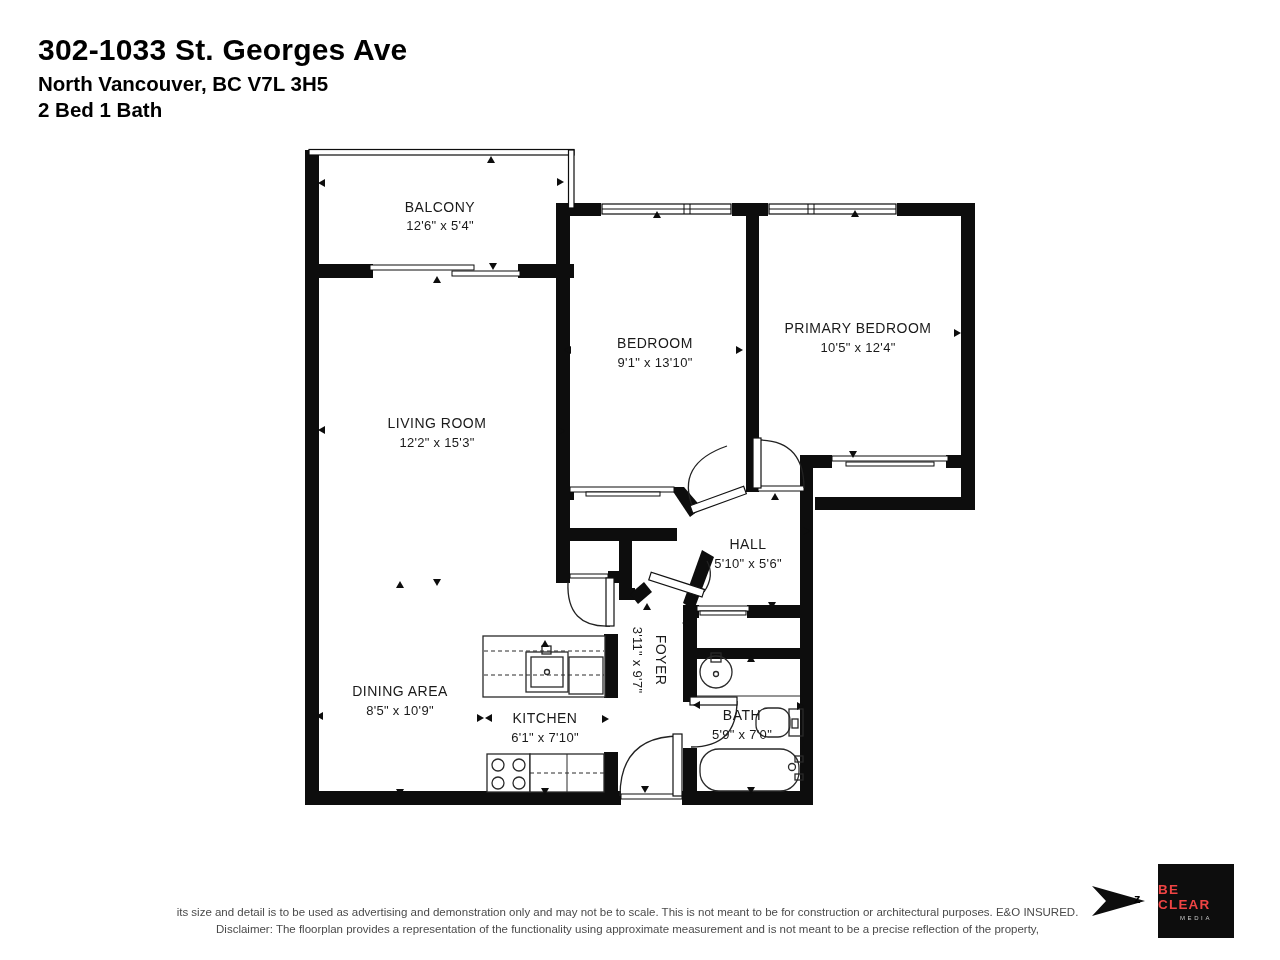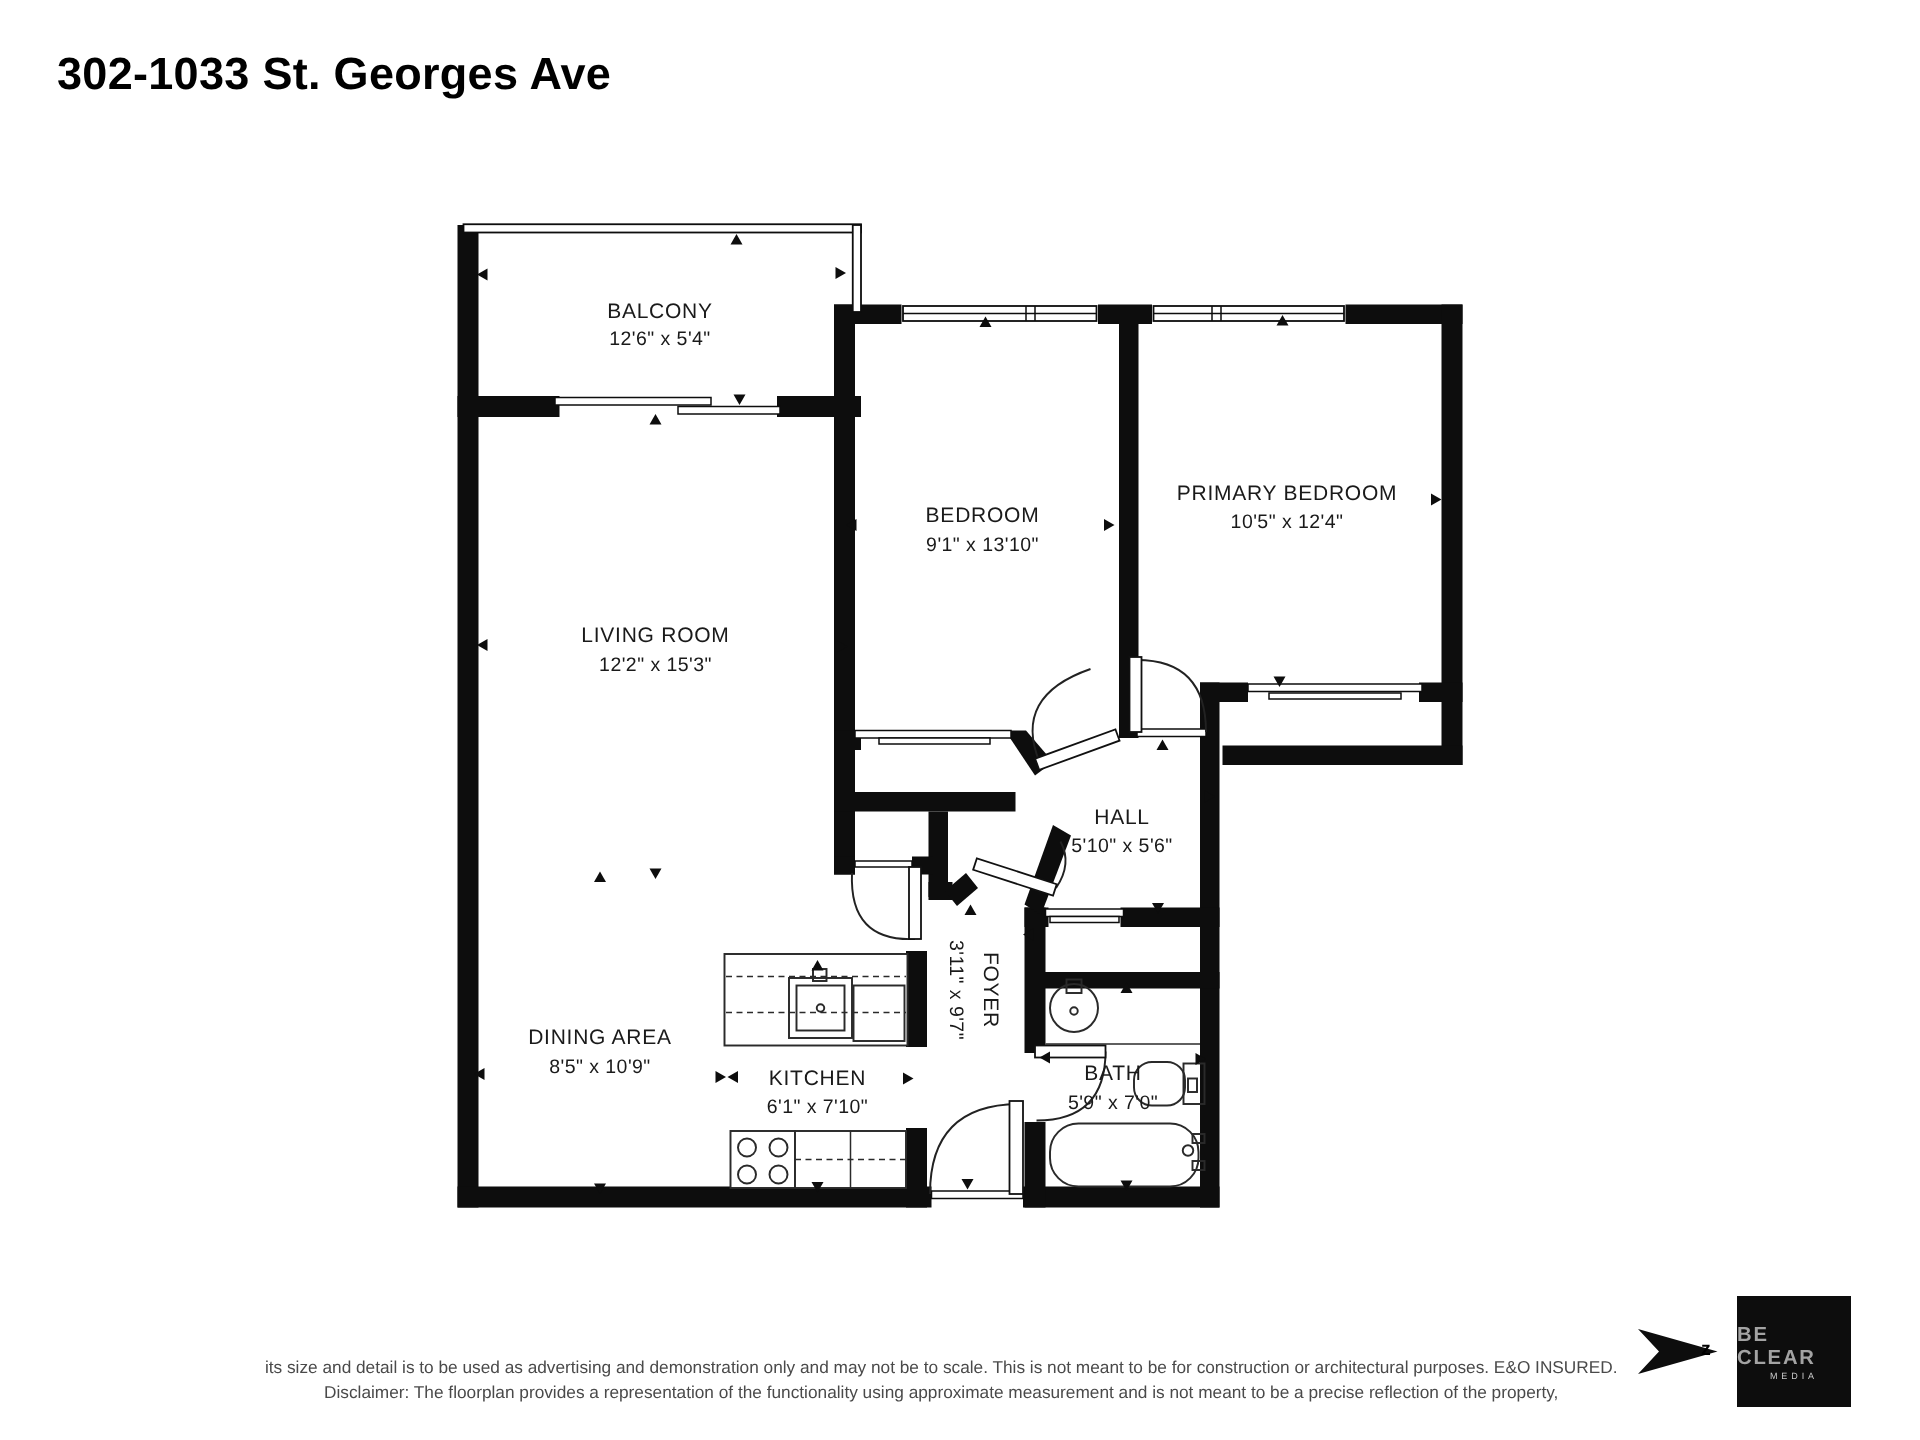--- a/index.html
+++ b/index.html
@@ -10,35 +10,37 @@
   .addr,.beds{font-size:20.5px;font-weight:bold;line-height:26px;}
   .addr{margin-top:5px;}
   .area{position:absolute;left:38px;top:149px;font-size:18px;line-height:21.6px;}
   .bold{font-weight:bold;}
   .underline{text-decoration:underline;}
   .plan{position:absolute;left:290px;top:140px;}
   .footer{position:absolute;left:20px;top:904px;width:1215px;text-align:center;
           font-size:11.5px;line-height:16.5px;color:#4a4a4a;}
   .logo-box{position:absolute;left:1158px;top:864px;width:76px;height:74px;background:#0d0d0d;
             display:flex;flex-direction:column;align-items:center;justify-content:center;}
-  .brand1{color:#a3a3a3;font-size:13.5px;font-weight:bold;letter-spacing:1.2px;}
+  .brand1{color:#ef4444;font-size:13.5px;font-weight:bold;letter-spacing:1.2px;}
   .brand2{color:#c9c9c9;font-size:6px;letter-spacing:2.6px;margin-top:3px;}
   .north-arrow{position:absolute;left:1092px;top:884px;}
   .north-label{position:absolute;left:1134px;top:891px;font-size:13px;font-weight:600;}
   svg text{font-family:"Liberation Sans",sans-serif;fill:#1a1a1a;}
   .room-name{font-size:14px;letter-spacing:0.5px;}
   .room-dims{font-size:13px;letter-spacing:0.3px;}
 </style>
 </head>
 <body>
 
 <div class="page">
 
   <div class="header">
     <h1 class="title">302-1033 St. Georges Ave</h1>
+    <div class="addr">North Vancouver, BC V7L 3H5</div>
+    <div class="beds">2 Bed 1 Bath</div>
   </div>
 
 
   <svg class="plan" width="700" height="680" viewBox="290 140 700 680">
 
     <g fill="#0d0d0d">
       <rect x="305" y="150" width="14" height="655"></rect>
       <rect x="305" y="791" width="316" height="14"></rect>
       <rect x="682" y="791" width="131" height="14"></rect>
       <rect x="305" y="264" width="68" height="14"></rect>

